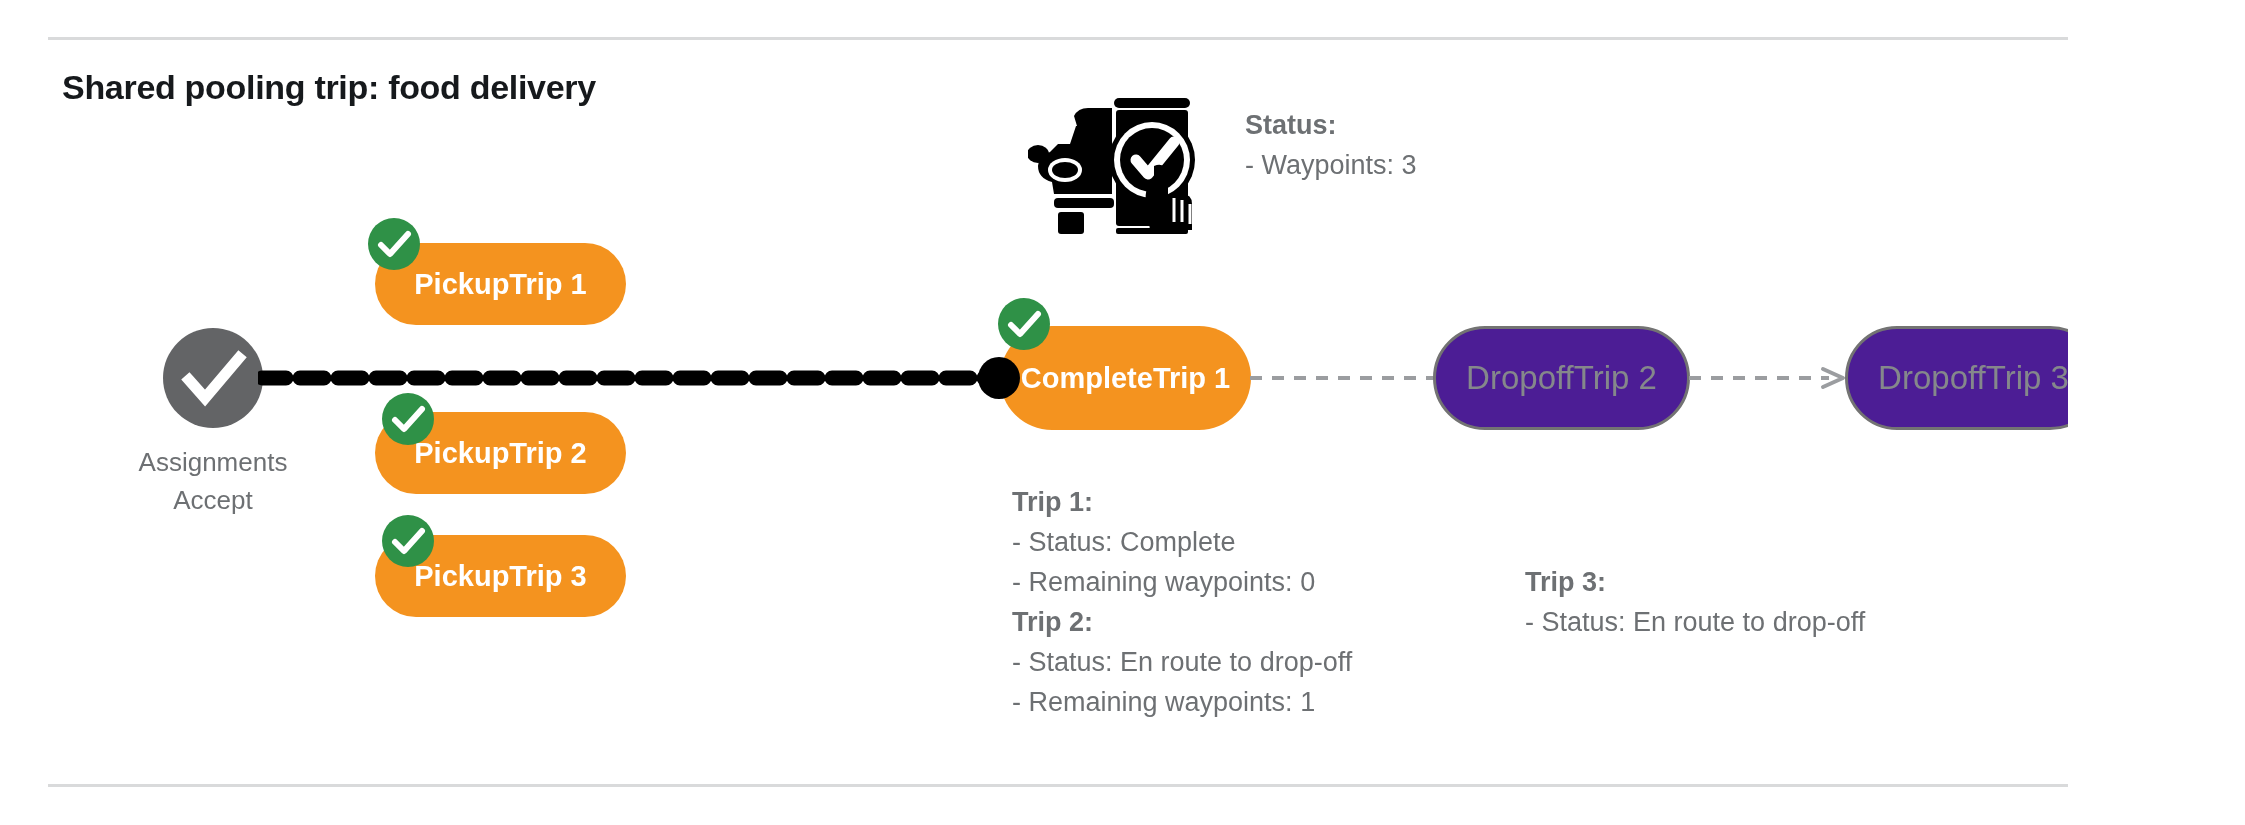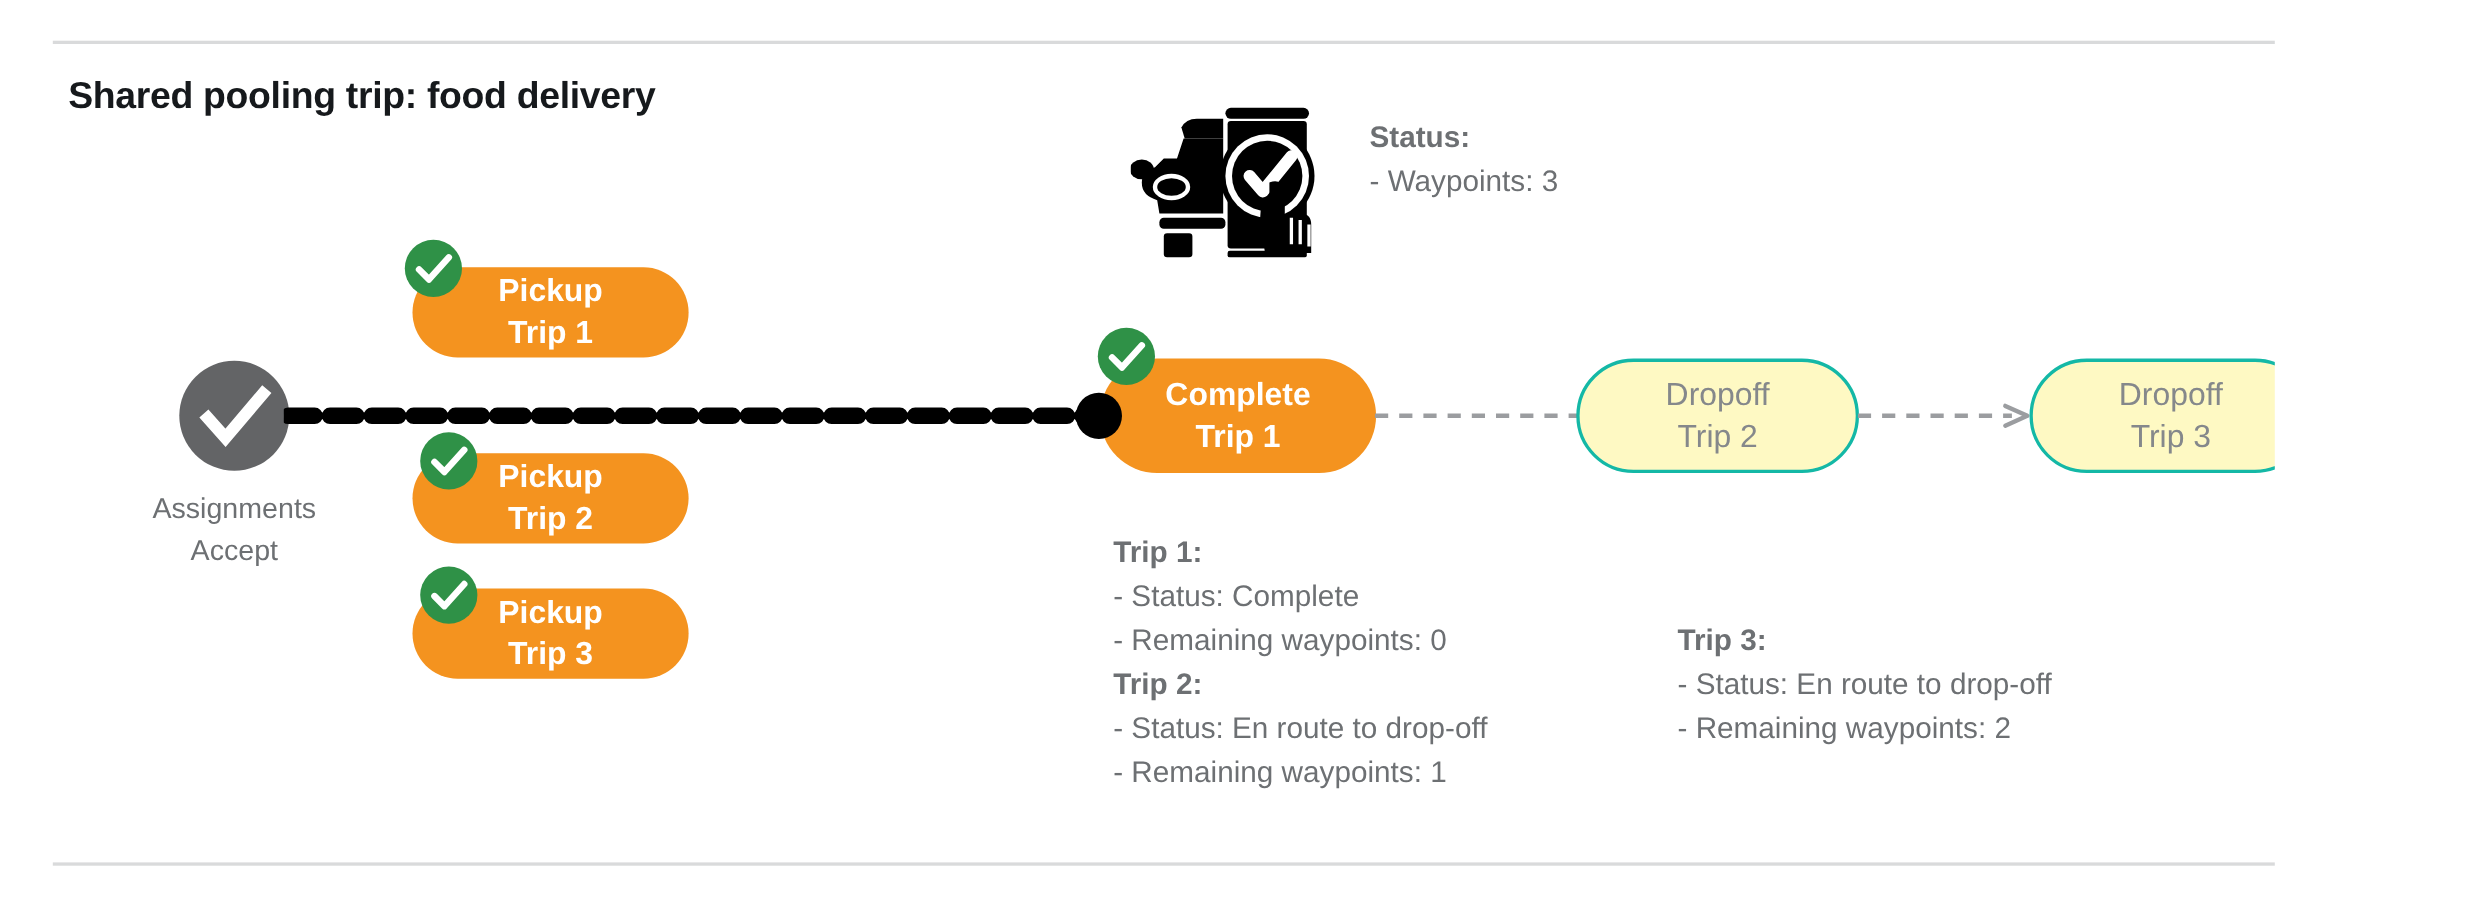--- a/index.html
+++ b/index.html
@@ -100,39 +100,39 @@
     width: 748px;
     height: 40px;
   }
 
   
   .pill {
     position: absolute;
     box-sizing: border-box;
     border-radius: 60px;
     display: flex;
-    flex-direction: column;
+    flex-direction: row;
     align-items: center;
     justify-content: center;
   }
   .pill .line1, .pill .line2 {
     white-space: nowrap;
     line-height: 38px;
   }
   .pill-orange {
     background: #f4931f;
     color: #ffffff;
     font-size: 29px;
     font-weight: bold;
   }
   .pill-outline {
-    background: #fef9c3;
-    border: 3px solid #14b8a6;
+    background: #4c1d95;
+    border: 3px solid #737373;
     color: #85888b;
-    font-size: 29px;
+    font-size: 33px;
     font-weight: normal;
   }
 
   .pickup-1 { left: 375px; top: 243px; width: 251px; height: 82px; }
   .pickup-2 { left: 375px; top: 412px; width: 251px; height: 82px; }
   .pickup-3 { left: 375px; top: 535px; width: 251px; height: 82px; }
   .complete-1 { left: 1000px; top: 326px; width: 251px; height: 104px; }
   .dropoff-2 { left: 1433px; top: 326px; width: 257px; height: 104px; }
   .dropoff-3 { left: 1845px; top: 326px; width: 257px; height: 104px; }
 
@@ -325,16 +325,15 @@
     <div>- Status:  Complete</div>
     <div>- Remaining waypoints: 0</div>
     <div class="head">Trip 2:</div>
     <div>- Status:  En route to drop-off</div>
     <div>- Remaining waypoints: 1</div>
   </div>
 
   <div class="trip-block block-right">
     <div class="head">Trip 3:</div>
     <div>- Status:  En route to drop-off</div>
-    <div>- Remaining waypoints: 2</div>
   </div>
 
 </div>
 
 </body></html>

